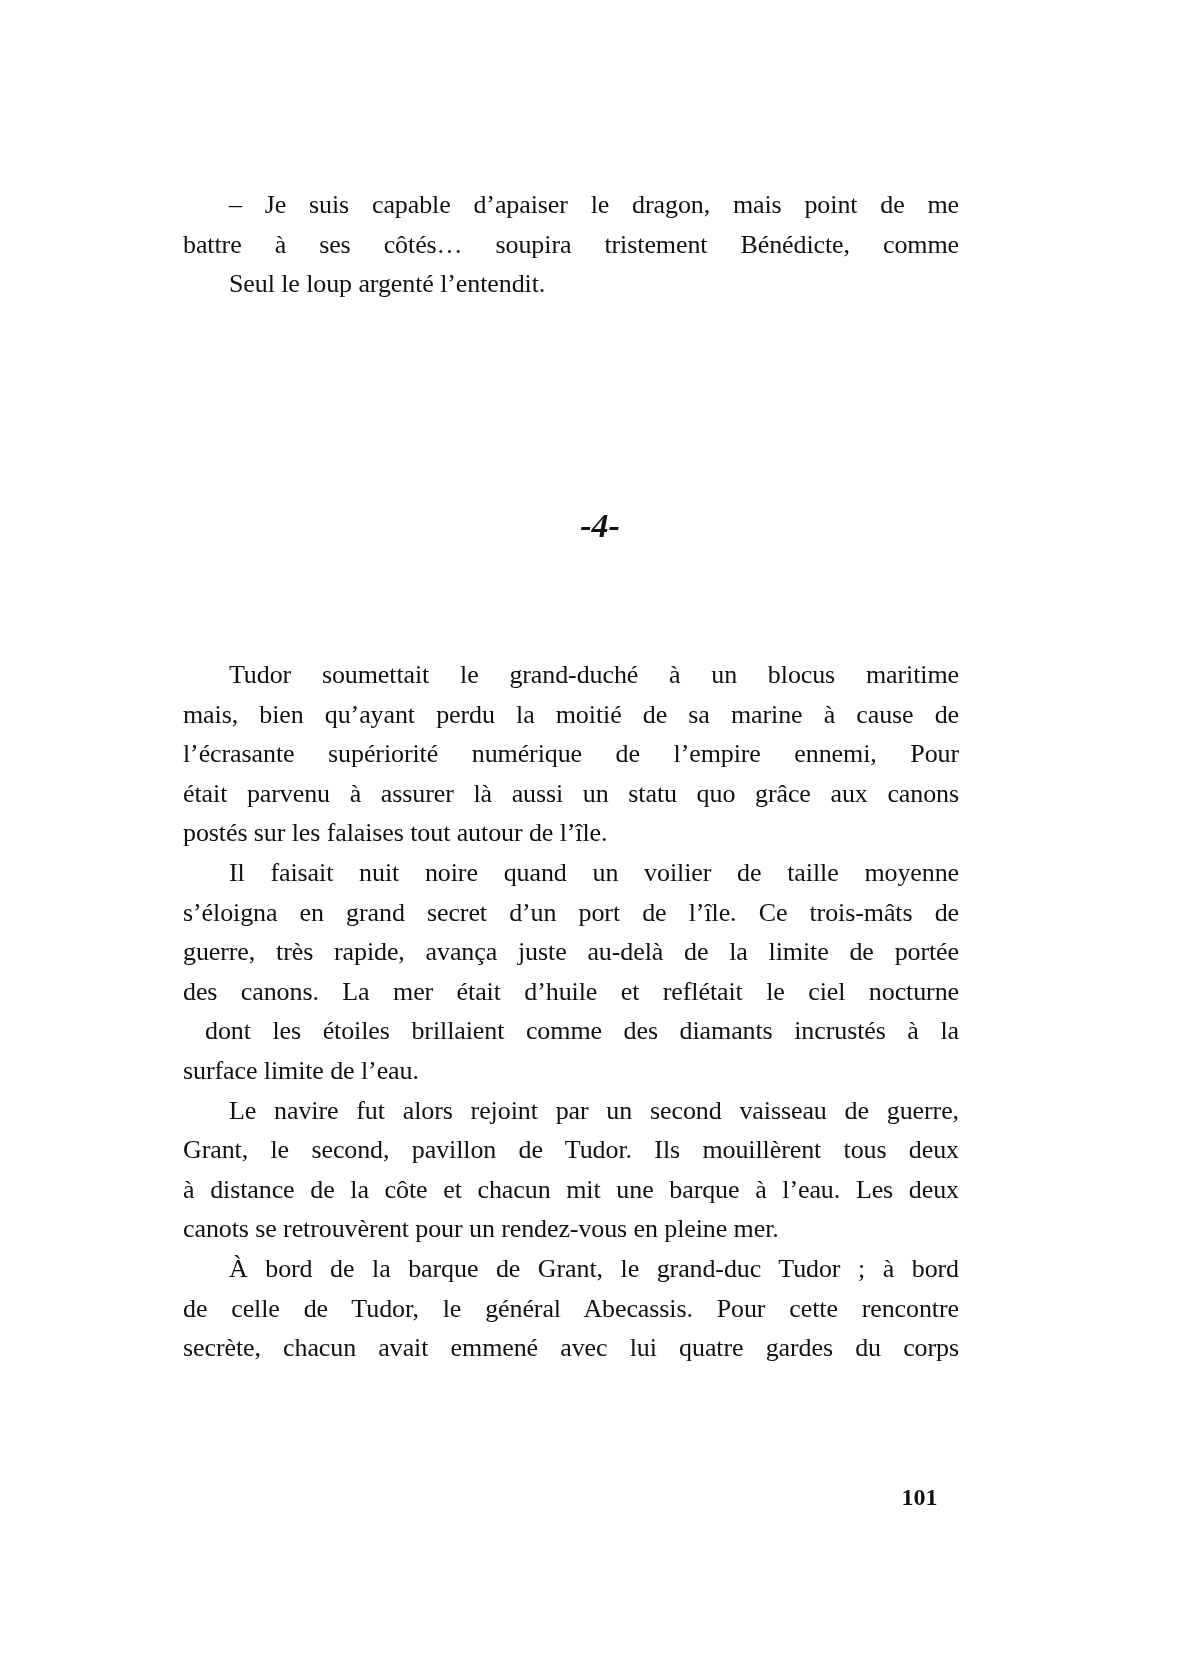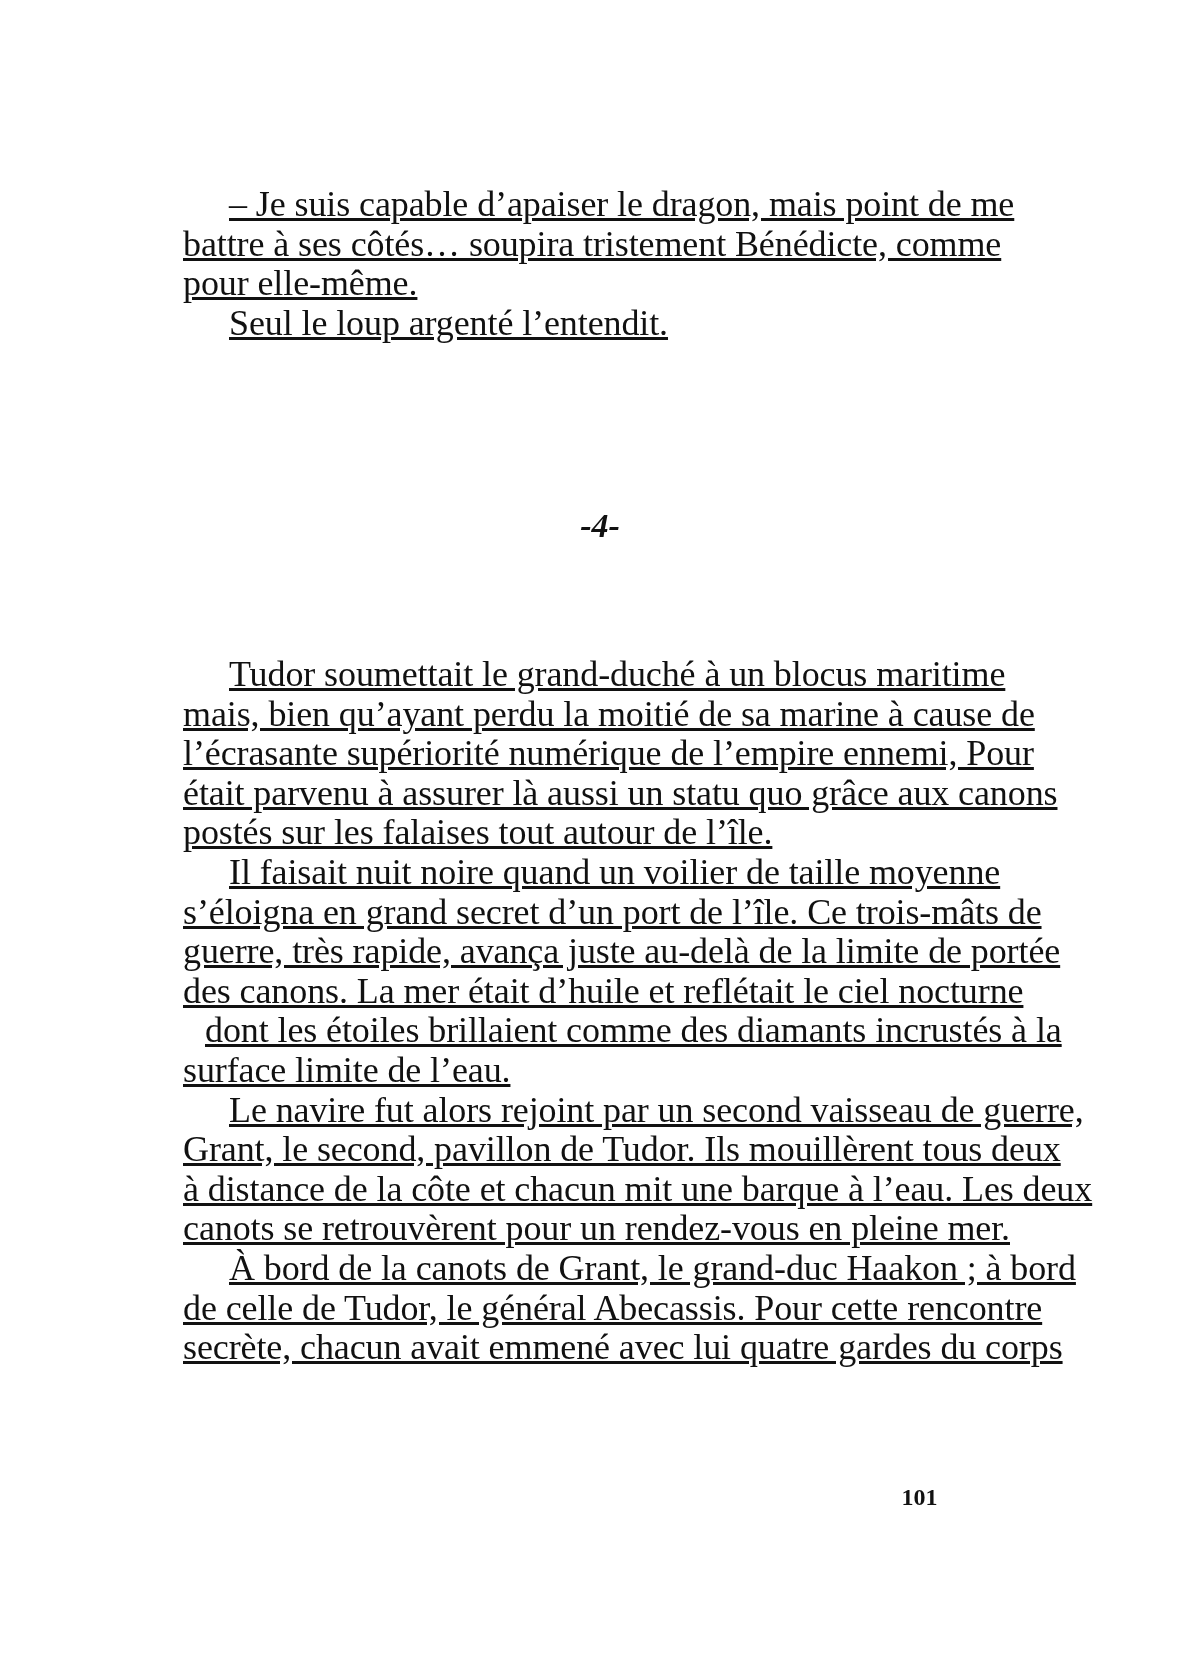--- a/index.html
+++ b/index.html
@@ -4,22 +4,22 @@
   <style>
     html, body { margin: 0; padding: 0; background: #ffffff; }
     body { width: 1200px; height: 1661px; position: relative; overflow: hidden; }
     .page {
       position: absolute; left: 0; top: 0; width: 1200px; height: 1661px;
       background: #ffffff; color: #111111;
       font-family: "Liberation Serif", "DejaVu Serif", serif;
     }
     .text-block {
       position: absolute; left: 183px; width: 776px;
-      font-size: 36px; line-height: 39.6px;
-      text-align: justify; letter-spacing: -0.1px; text-decoration: underline;
+      font-size: 26px; line-height: 39.6px;
+      text-align: justify; letter-spacing: -0.1px;
     }
     .line { display: block; white-space: nowrap; text-align-last: justify; text-align: justify; height: 39.6px; }
     .line.last { text-align-last: left; }
     .line.indent { padding-left: 46px; }
     #block-top { top: 185px; }
     #block-main { top: 655px; }
     .chapter-heading {
       position: absolute; left: 0; width: 1200px; top: 506px;
       text-align: center; font-weight: bold; font-style: italic;
       font-size: 34px; line-height: 40px;
@@ -29,38 +29,37 @@
       text-align: center; font-weight: bold; font-size: 24px; line-height: 30px;
     }
   </style>
 </head>
 <body>
 
 <div class="page">
   <div class="text-block" id="block-top">
       <span class="line indent"><span style="white-space: nowrap;">– Je suis capable d’apaiser le dragon, mais point de me</span></span>
       <span class="line"><span style="white-space: nowrap;">battre à ses côtés… soupira tristement Bénédicte, comme</span></span>
-      <span class="line last">pour elle-même.</span>
       <span class="line indent last">Seul le loup argenté l’entendit.</span>
     </div>
   <div class="chapter-heading">-4-</div>
   <div class="text-block" id="block-main">
       <span class="line indent"><span style="white-space: nowrap;">Tudor soumettait le grand-duché à un blocus maritime</span></span>
       <span class="line"><span style="white-space: nowrap;">mais, bien qu’ayant perdu la moitié de sa marine à cause de</span></span>
       <span class="line"><span style="white-space: nowrap;">l’écrasante supériorité numérique de l’empire ennemi, Pour</span></span>
       <span class="line"><span style="white-space: nowrap;">était parvenu à assurer là aussi un statu quo grâce aux canons</span></span>
       <span class="line last">postés sur les falaises tout autour de l’île.</span>
       <span class="line indent"><span style="white-space: nowrap;">Il faisait nuit noire quand un voilier de taille moyenne</span></span>
       <span class="line"><span style="white-space: nowrap;">s’éloigna en grand secret d’un port de l’île. Ce trois-mâts de</span></span>
       <span class="line"><span style="white-space: nowrap;">guerre, très rapide, avança juste au-delà de la limite de portée</span></span>
       <span class="line"><span style="white-space: nowrap;">des canons. La mer était d’huile et reflétait le ciel nocturne</span></span>
       <span class="line"><span style="white-space: nowrap; margin-left: 22px;">dont les étoiles brillaient comme des diamants incrustés à la</span></span>
       <span class="line last">surface limite de l’eau.</span>
       <span class="line indent"><span style="white-space: nowrap;">Le navire fut alors rejoint par un second vaisseau de guerre,</span></span>
       <span class="line"><span style="white-space: nowrap;">Grant, le second, pavillon de Tudor. Ils mouillèrent tous deux</span></span>
       <span class="line"><span style="white-space: nowrap;">à distance de la côte et chacun mit une barque à l’eau. Les deux</span></span>
       <span class="line last">canots se retrouvèrent pour un rendez-vous en pleine mer.</span>
-      <span class="line indent"><span style="white-space: nowrap;">À bord de la canots de Grant, le grand-duc Haakon ; à bord</span></span>
+      <span class="line indent"><span style="white-space: nowrap;">À bord de la barque de Grant, le grand-duc Tudor ; à bord</span></span>
       <span class="line"><span style="white-space: nowrap;">de celle de Tudor, le général Abecassis. Pour cette rencontre</span></span>
       <span class="line"><span style="white-space: nowrap;">secrète, chacun avait emmené avec lui quatre gardes du corps</span></span>
     </div>
   <div class="page-number">101</div>
 </div>
 
 </body></html>

